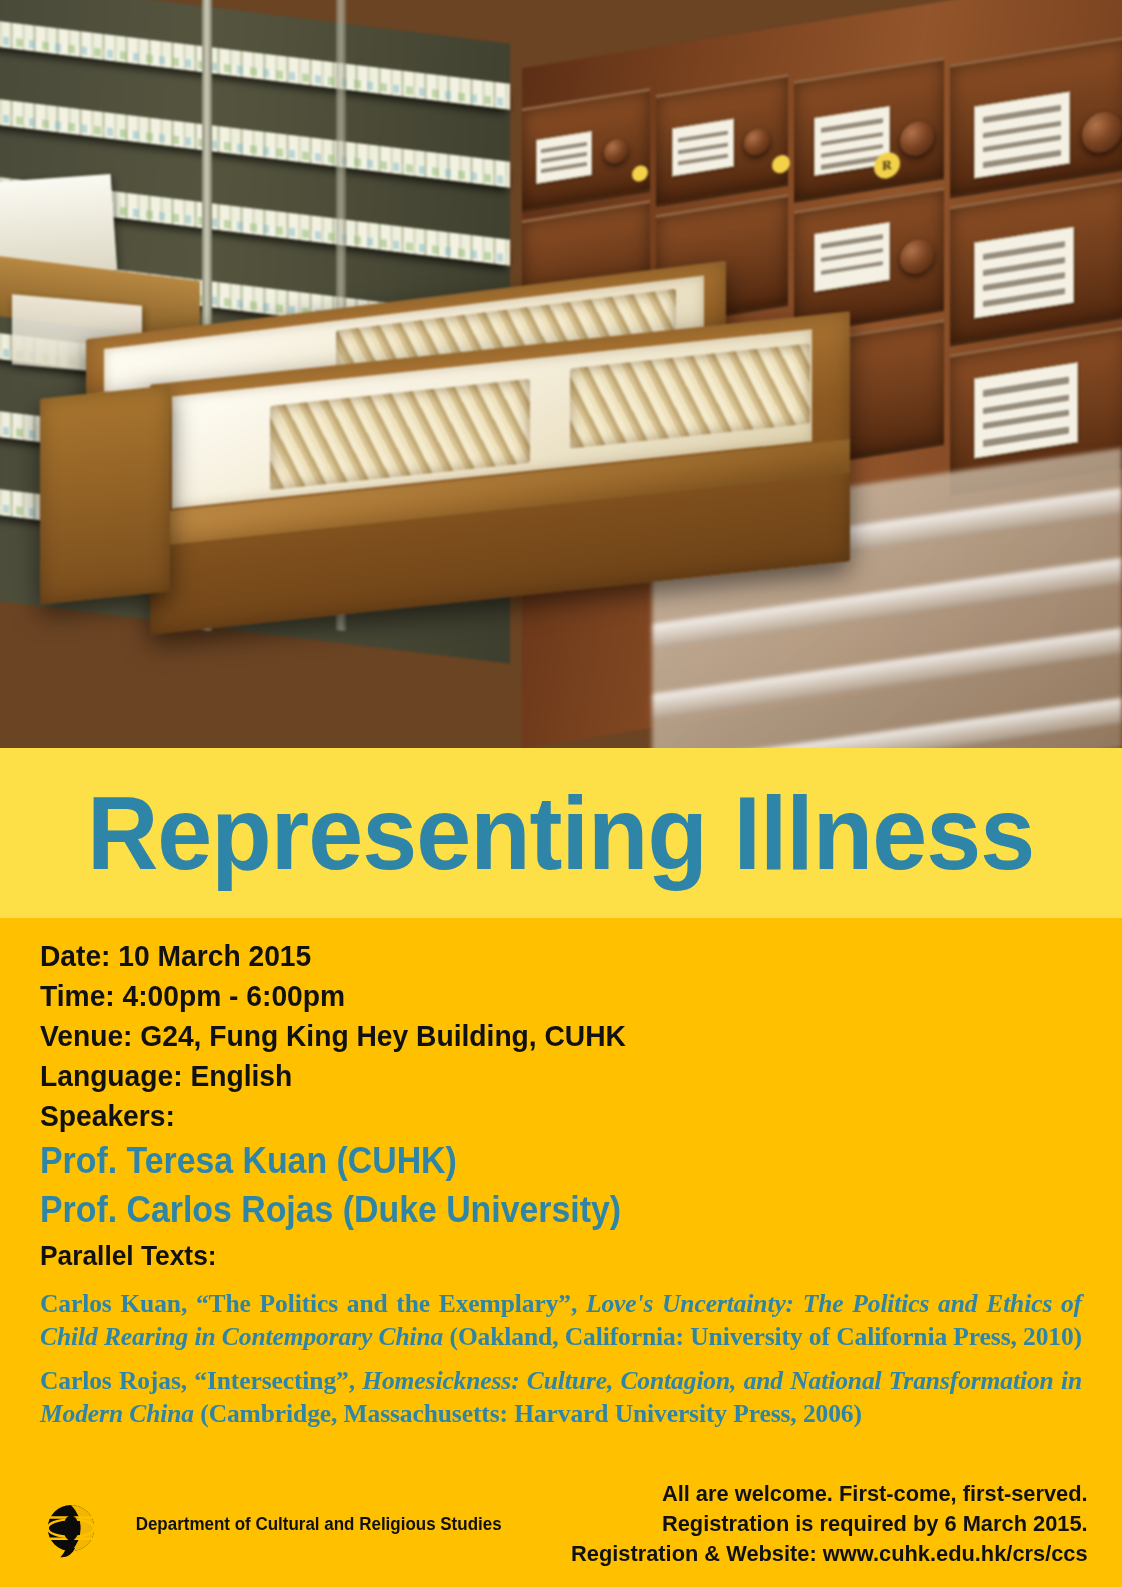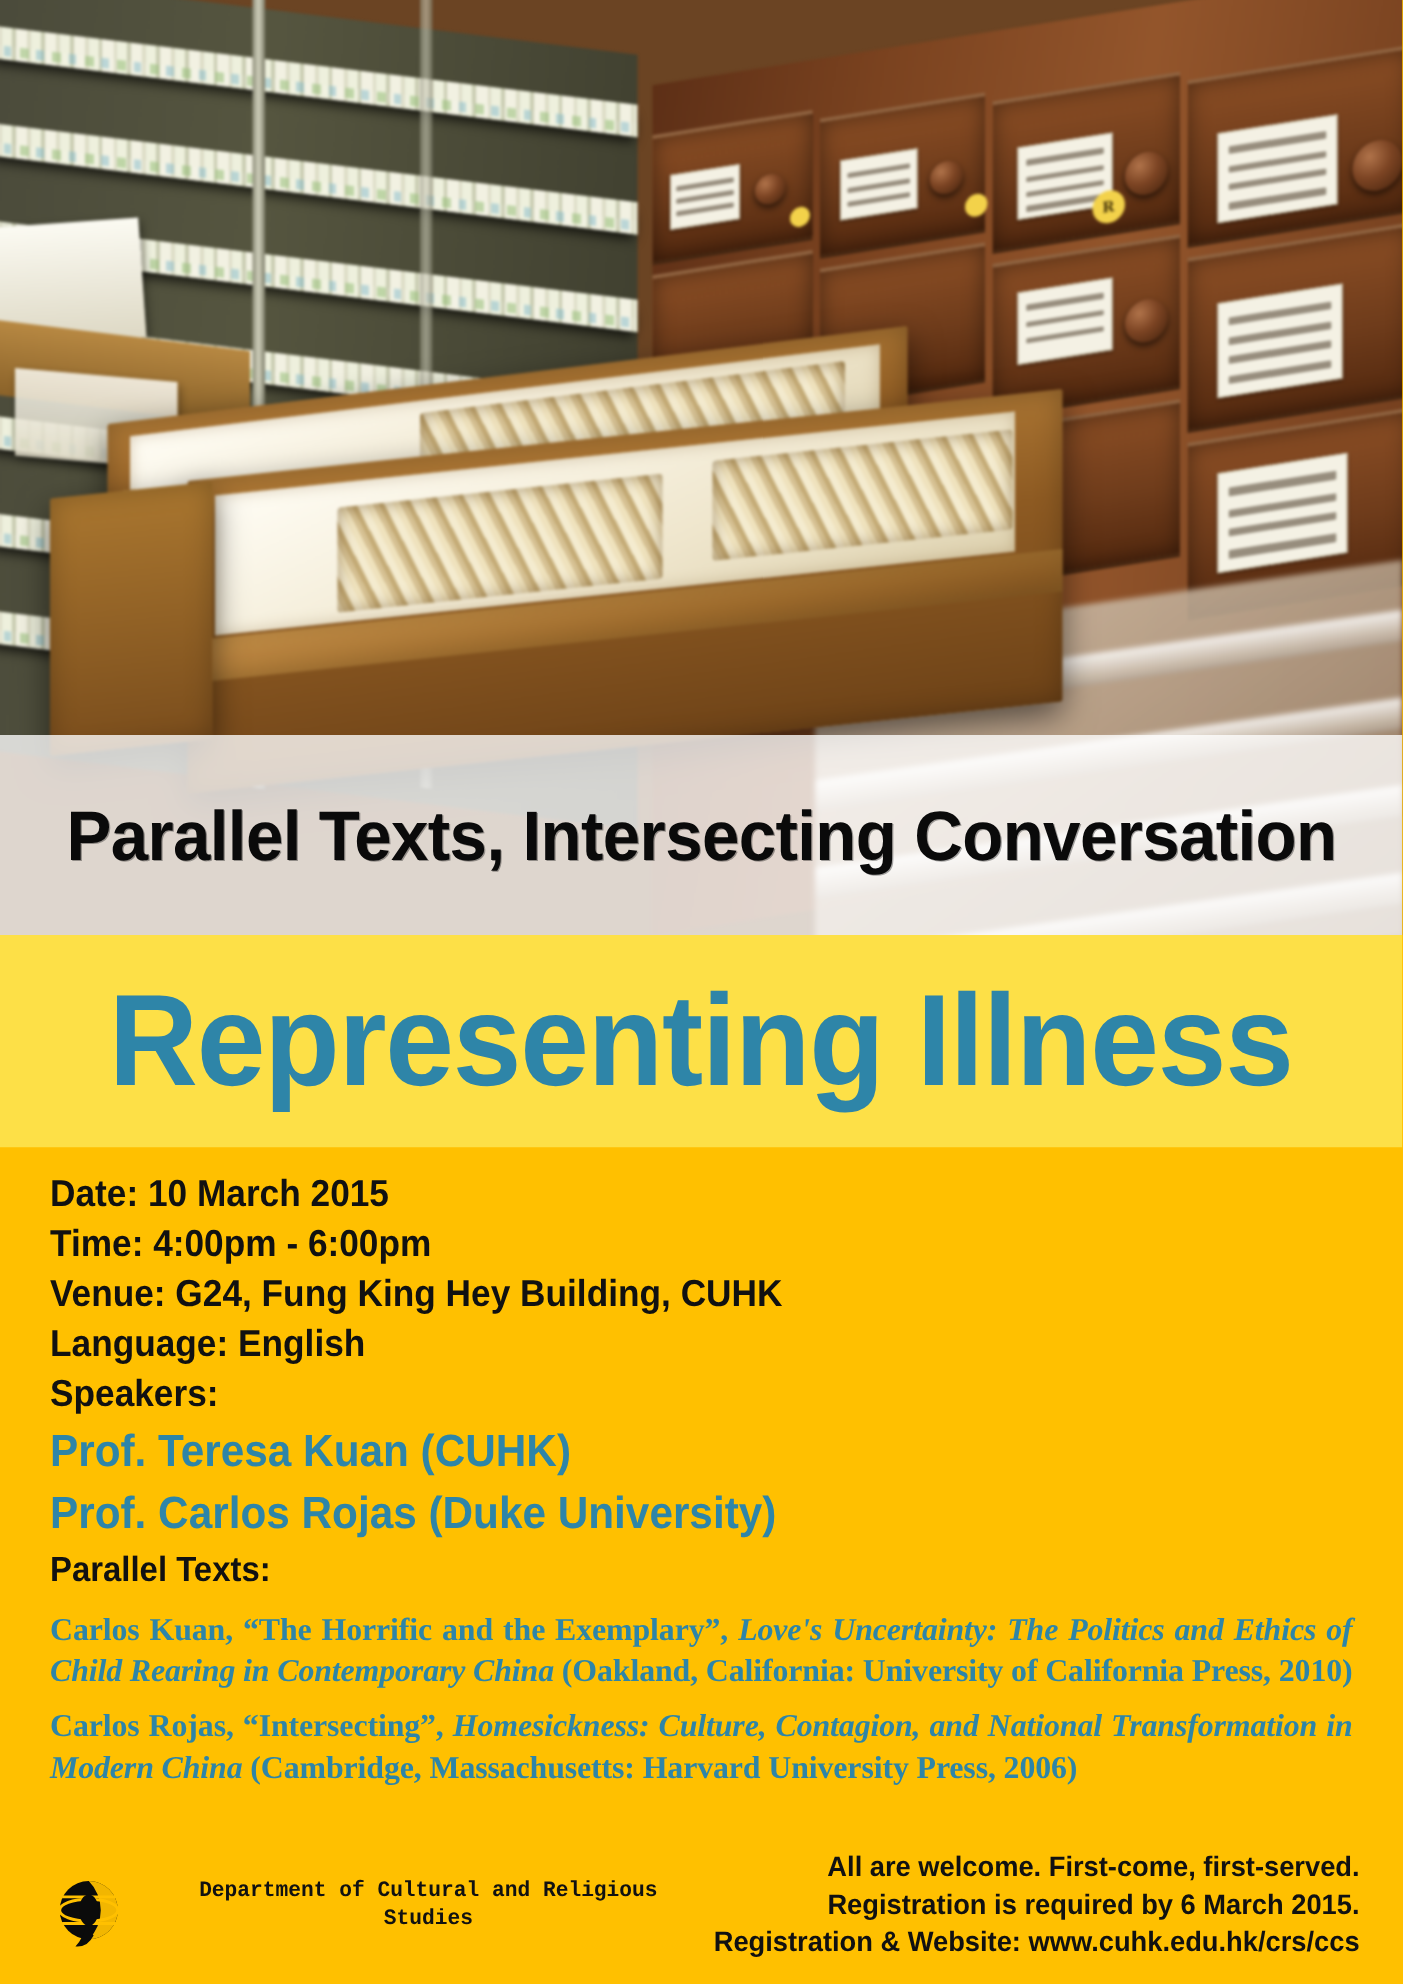--- a/index.html
+++ b/index.html
@@ -203,21 +203,21 @@
     font-weight:700; font-size:16.5px; letter-spacing:4.5px; color:#111;
     line-height:1.15;
   }
   .org-en {
     font-family:"Liberation Sans Narrow","Liberation Sans", sans-serif;
     font-weight:400; font-size:14.5px; color:#111; line-height:1.2;
     transform:scaleX(.95); transform-origin:left center;
   }
   .dept {
     padding-bottom:16px; margin-left:14px; text-align:center;
-    font-family:Liberation Mono, monospace;
+    font-family:Liberation Sans, sans-serif;
     color:#111;
   }
   .dept-1 { font-weight:700; font-size:17.5px; line-height:22px; transform:scaleX(.97); }
   .dept-2 { font-weight:700; font-size:17px; line-height:21px; letter-spacing:-.2px; }
   .reg {
     text-align:right; padding-bottom:8px;
     font-family:"Liberation Sans Narrow","Liberation Sans", sans-serif;
     font-weight:700; font-size:22.5px; line-height:30px; color:#111;
     transform:scaleX(.97); transform-origin:right center;
     white-space:nowrap;
@@ -329,44 +329,41 @@
         <div class="paper" style="left:22px; top:14px; width:640px; height:112px;"></div>
         <div class="herb" style="left:120px; top:34px; width:260px; height:84px;"></div>
         <div class="herb" style="left:420px; top:28px; width:240px; height:80px;"></div>
         <div class="drawertop" style="left:0; top:128px; width:100%; height:34px; background:linear-gradient(175deg,#c79149,#9c6a2c 60%,#7c4f1d)"></div>
       </div>
       <div class="dovetail" style="left:96px; top:392px; height:170px; transform:skewY(-6deg);"></div>
       <div class="opendrawer" style="left:40px; top:392px; width:130px; height:206px; transform:skewY(-6deg); background:linear-gradient(180deg,#a9762f,#7a4d1c);"></div>
     </div>
   </div>
 
-  <div class="band-title">
-    <div class="title-main">Parallel Texts, Intersecting Conversation</div>
-  </div>
 
   <div class="band-sub">
     <div class="title-sub">Representing Illness</div>
   </div>
 
   <div class="content">
 
     <div class="info-line">Date: 10 March 2015</div>
     <div class="info-line">Time: 4:00pm - 6:00pm</div>
     <div class="info-line">Venue: G24, Fung King Hey Building, CUHK</div>
     <div class="info-line">Language:  English</div>
     <div class="info-line">Speakers:</div>
 
     <div class="speaker">Prof. Teresa Kuan (CUHK)</div>
     <div class="speaker">Prof. Carlos Rojas (Duke University)</div>
 
     <div class="ptex-label">Parallel Texts:</div>
 
     <div class="citation">
       <span>Carlos Kuan,</span>
-      <span>“The Horrific and the Exemplary”,</span>
+      <span>“The Politics and the Exemplary”,</span>
       <em>Love's Uncertainty: The Politics and Ethics of Child Rearing in Contemporary China</em>
       <span>(Oakland, California: University of California Press, 2010)</span>
     </div>
 
     <div class="citation">
       <span>Carlos Rojas,</span>
       <span>“Intersecting”,</span>
       <em>Homesickness: Culture, Contagion, and National Transformation in Modern China</em>
       <span>(Cambridge, Massachusetts: Harvard University Press, 2006)</span>
     </div>

